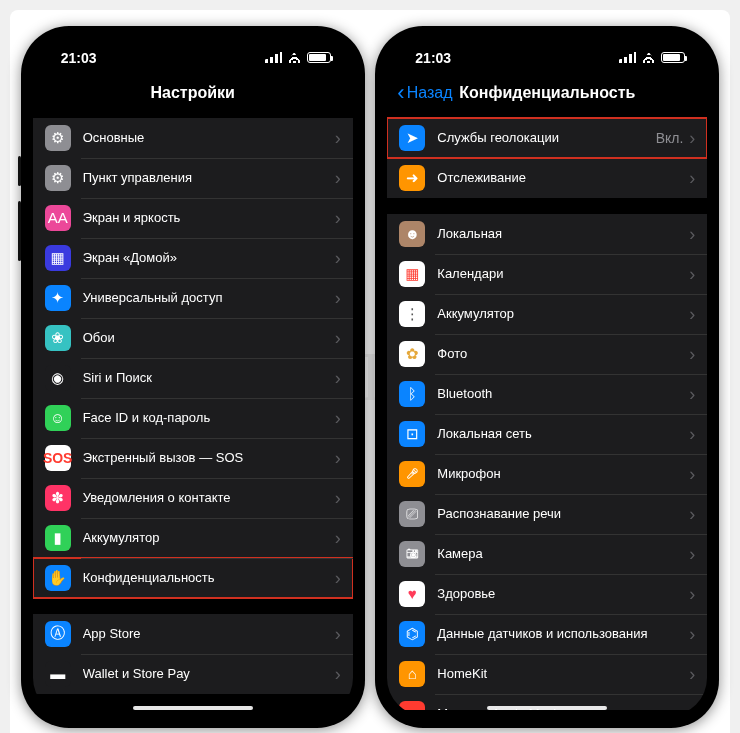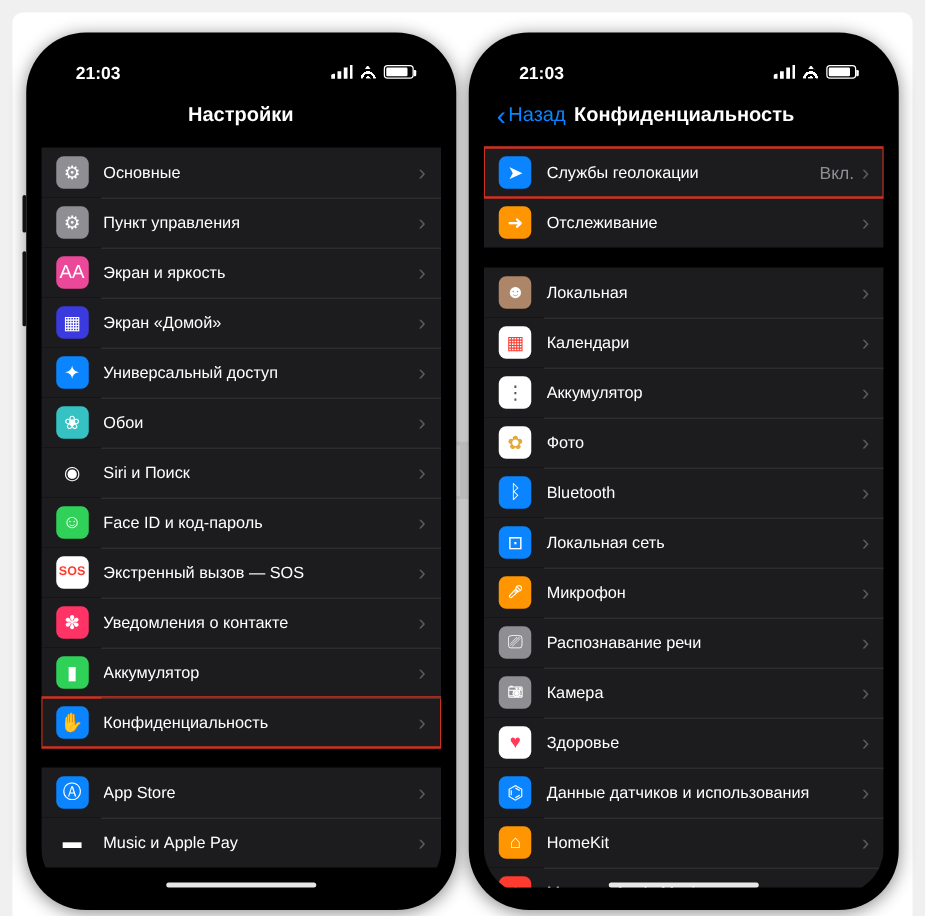--- a/index.html
+++ b/index.html
@@ -230,21 +230,21 @@
               <span class="icon" style="background: rgb(28, 28, 30);">◉</span>
               <span class="label">Siri и Поиск</span>
               <span class="chevron">›</span>
             </div>
             <div class="row">
               <span class="icon" style="background: rgb(48, 209, 88);">☺</span>
               <span class="label">Face ID и код-пароль</span>
               <span class="chevron">›</span>
             </div>
             <div class="row">
-              <span class="icon" style="background: rgb(255, 255, 255); color: rgb(255, 59, 48); font-size: 10px; font-weight: 700;">SOS</span>
+              <span class="icon" style="background: rgb(255, 255, 255); color: rgb(255, 59, 48); font-size: 14px; font-weight: 700;">SOS</span>
               <span class="label">Экстренный вызов — SOS</span>
               <span class="chevron">›</span>
             </div>
             <div class="row">
               <span class="icon" style="background: rgb(255, 51, 102);">✽</span>
               <span class="label">Уведомления о контакте</span>
               <span class="chevron">›</span>
             </div>
             <div class="row">
               <span class="icon" style="background: rgb(48, 209, 88);">▮</span>
@@ -258,21 +258,21 @@
             </div>
           </div>
           <div class="group">
             <div class="row">
               <span class="icon" style="background: rgb(10, 132, 255);">Ⓐ</span>
               <span class="label">App Store</span>
               <span class="chevron">›</span>
             </div>
             <div class="row">
               <span class="icon" style="background: rgb(28, 28, 30);">▬</span>
-              <span class="label">Music и Apple Pay</span>
+              <span class="label">Wallet и Store Pay</span>
               <span class="chevron">›</span>
             </div>
           </div>
         </div>
       <div class="home-indicator"></div>
     </div>
   </div>
 
   <div class="phone">
     <div class="screen">

